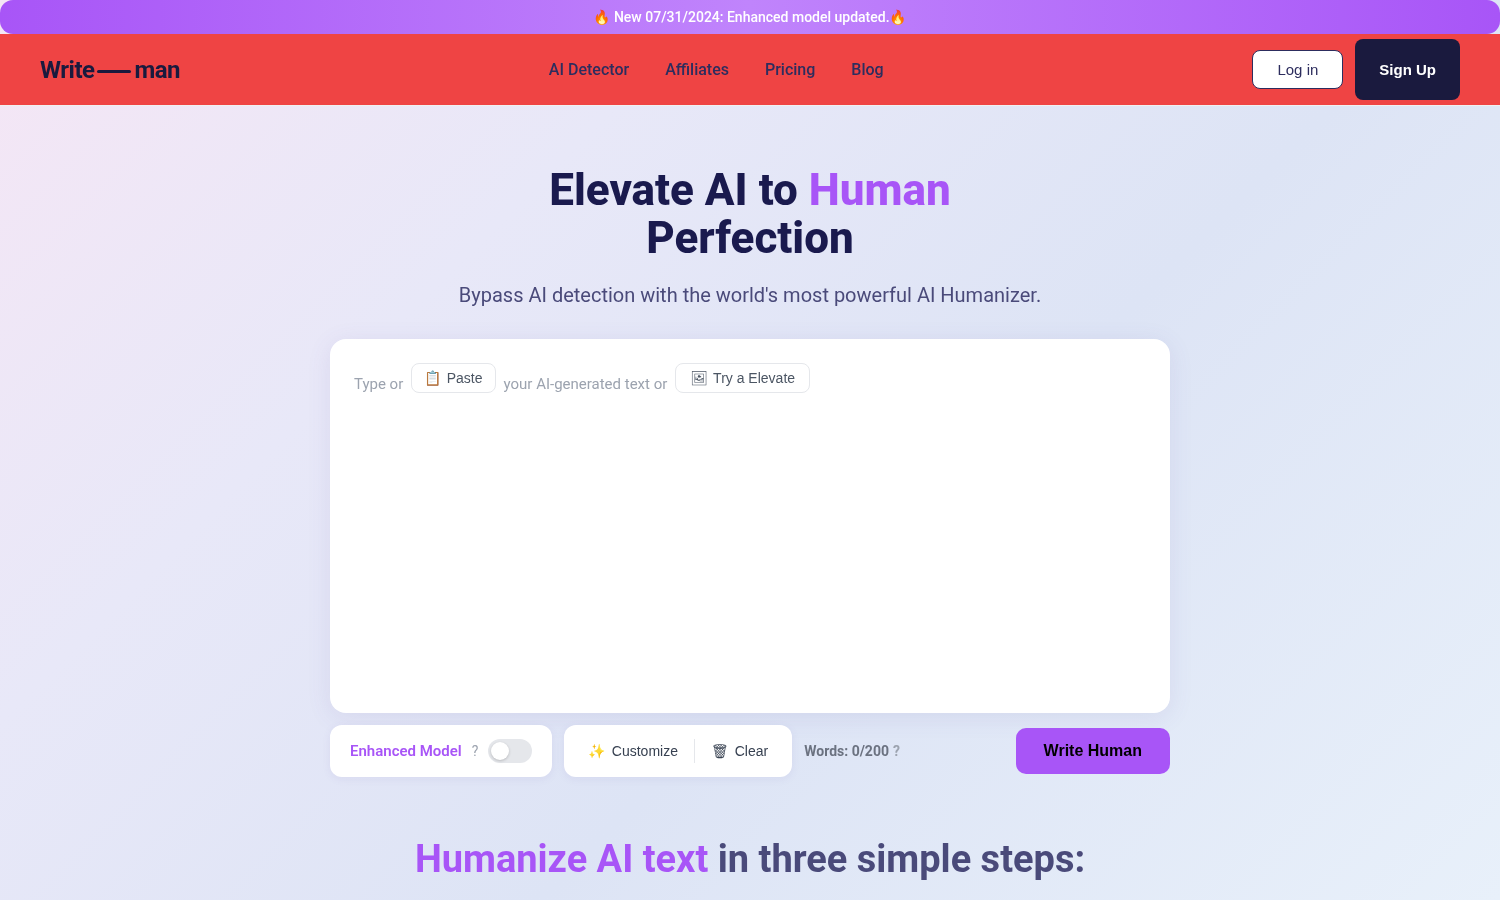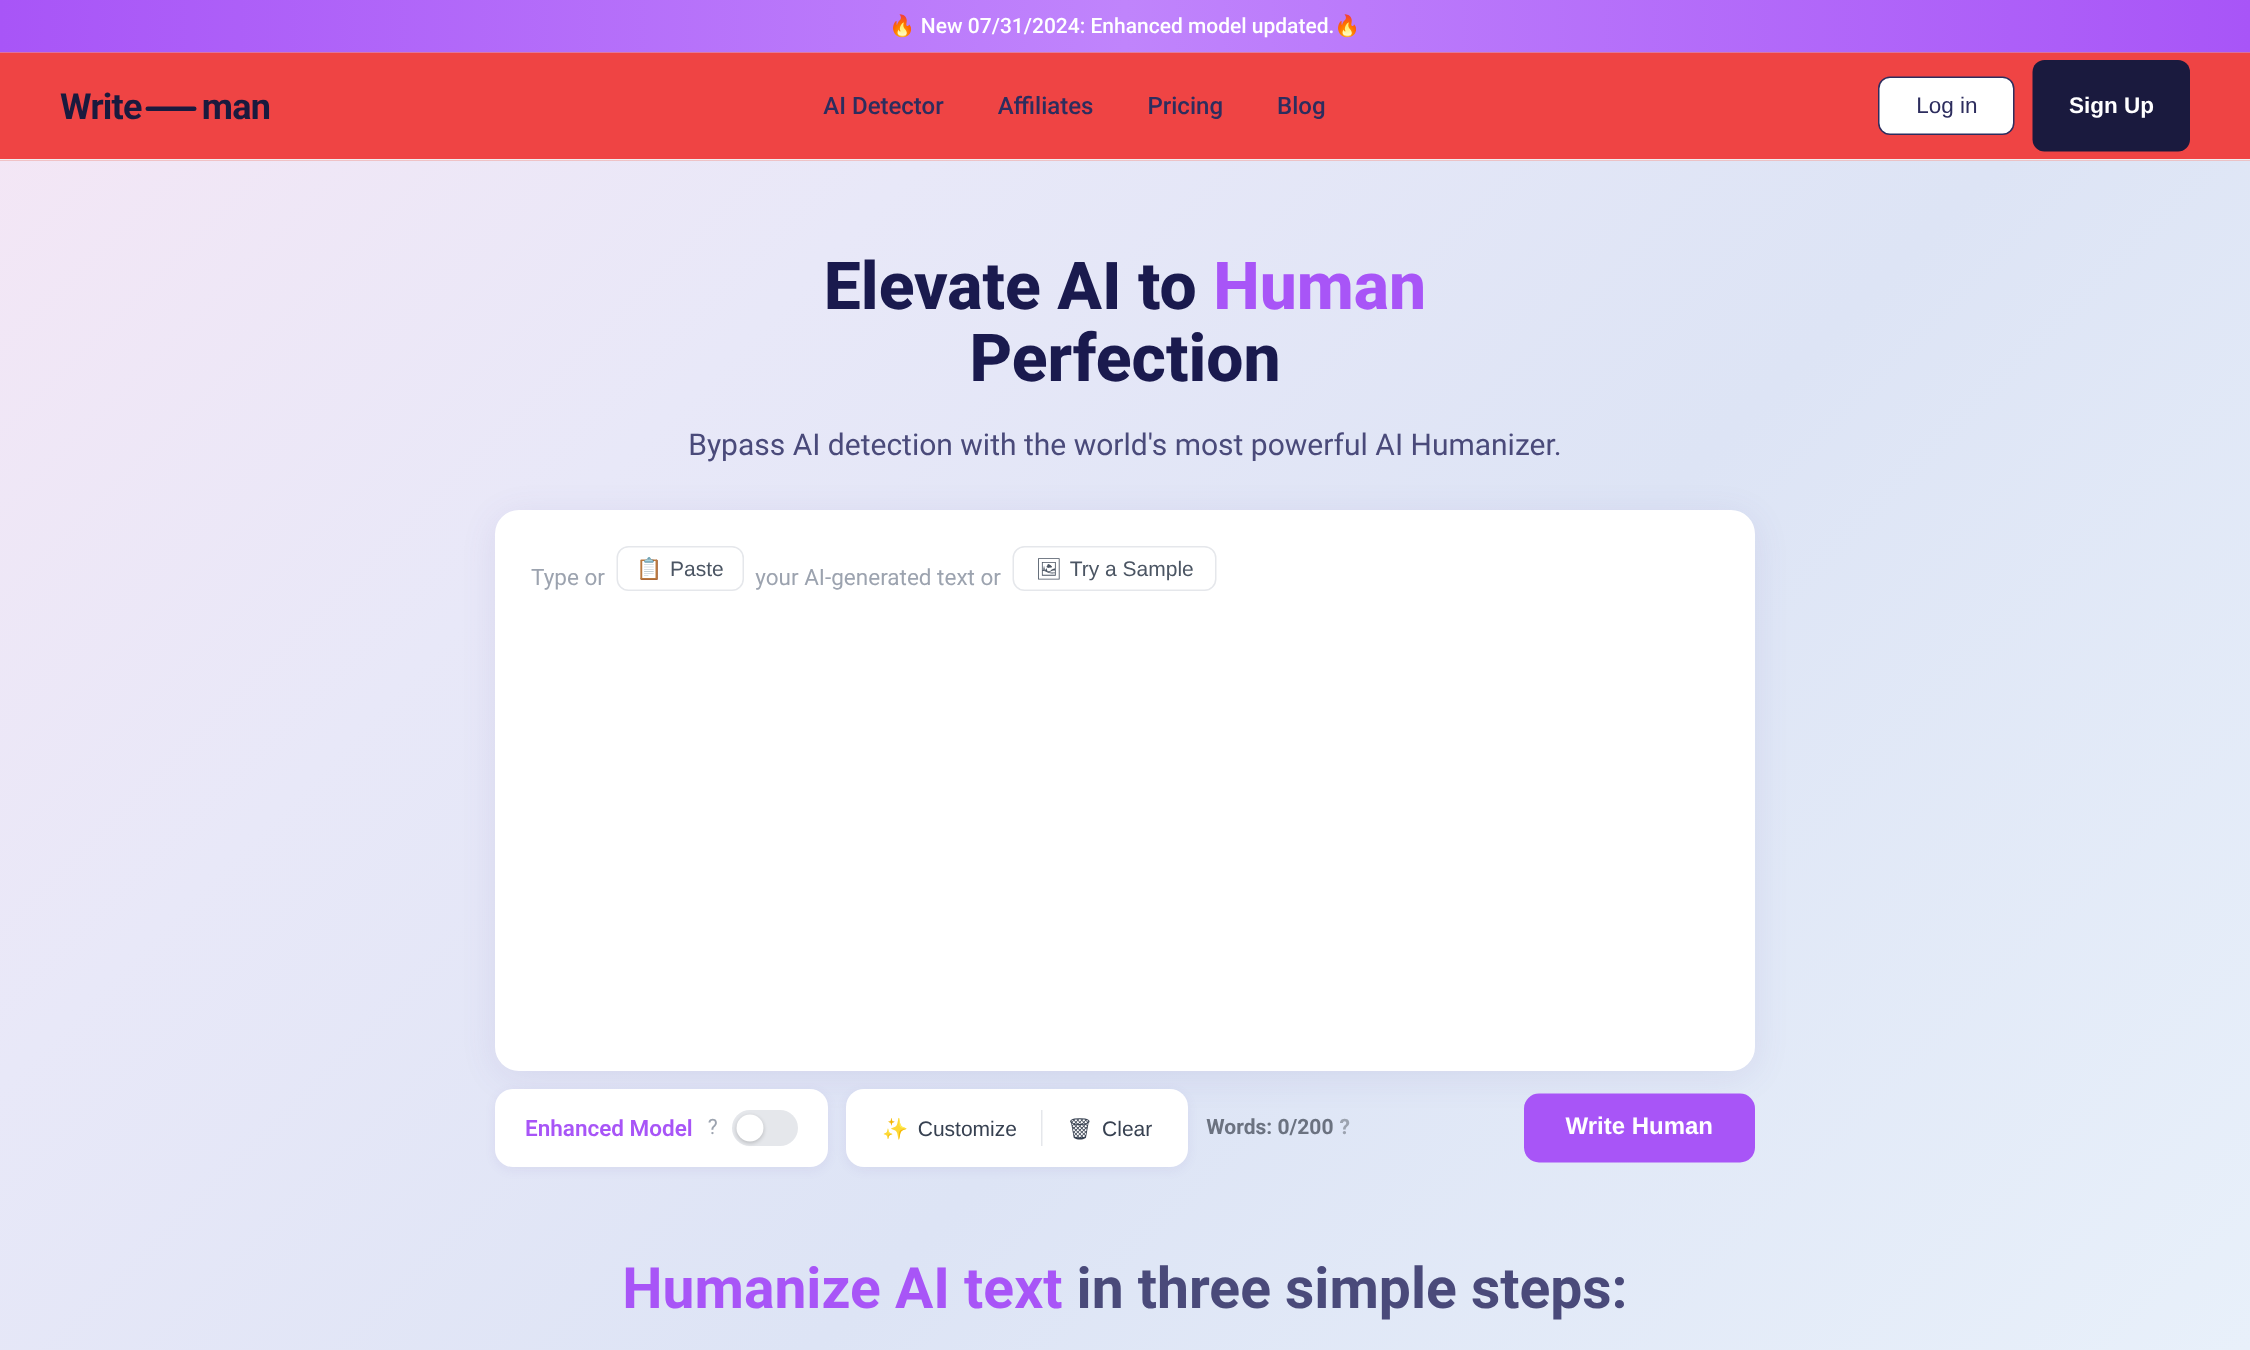--- a/index.html
+++ b/index.html
@@ -11,20 +11,21 @@
     }
 
     
     #banner {
       background: linear-gradient(90deg, #a855f7, #c084fc, #a855f7);
       color: white;
       text-align: center;
       padding: 9px 16px;
       font-size: 14px;
       font-weight: 500;
+      border-radius: 13px;
     }
 
     
     #header {
       background: #ef4444;
       display: flex;
       align-items: center;
       justify-content: space-between;
       padding: 0 40px;
       height: 72px;
@@ -245,21 +246,21 @@
       color: #6b7280;
       font-size: 14px;
       display: flex;
       align-items: center;
       justify-content: flex-start;
       gap: 4px;
       font-weight: bold;
     }
     .btn-write-human {
       background: #a855f7;
-      color: #ffffff;
+      color: #000000;
       border: none;
       border-radius: 10px;
       padding: 14px 28px;
       font-size: 16px;
       font-weight: 600;
       cursor: pointer;
       flex: 0 0 auto;
     }
 
     
@@ -307,21 +308,21 @@
   <div id="editor-container">
     <div id="editor-toolbar">
       <span class="toolbar-label">Type or</span>
       <button class="toolbar-btn">
         <span class="icon">📋</span>
         <span>Paste</span>
       </button>
       <span class="separator-text">your AI-generated text or</span>
       <button class="try-sample-btn">
         <span class="icon">🖼</span>
-        <span>Try a Sample</span>
+        <span>Try a Elevate</span>
       </button>
     </div>
     <textarea id="text-area" placeholder="" style=""></textarea>
   </div>
 
   <div id="bottom-controls">
     <div id="enhanced-model-box">
       <span id="enhanced-model-label">Enhanced Model</span>
       <span class="help-icon">?</span>
       <div class="toggle"></div>

